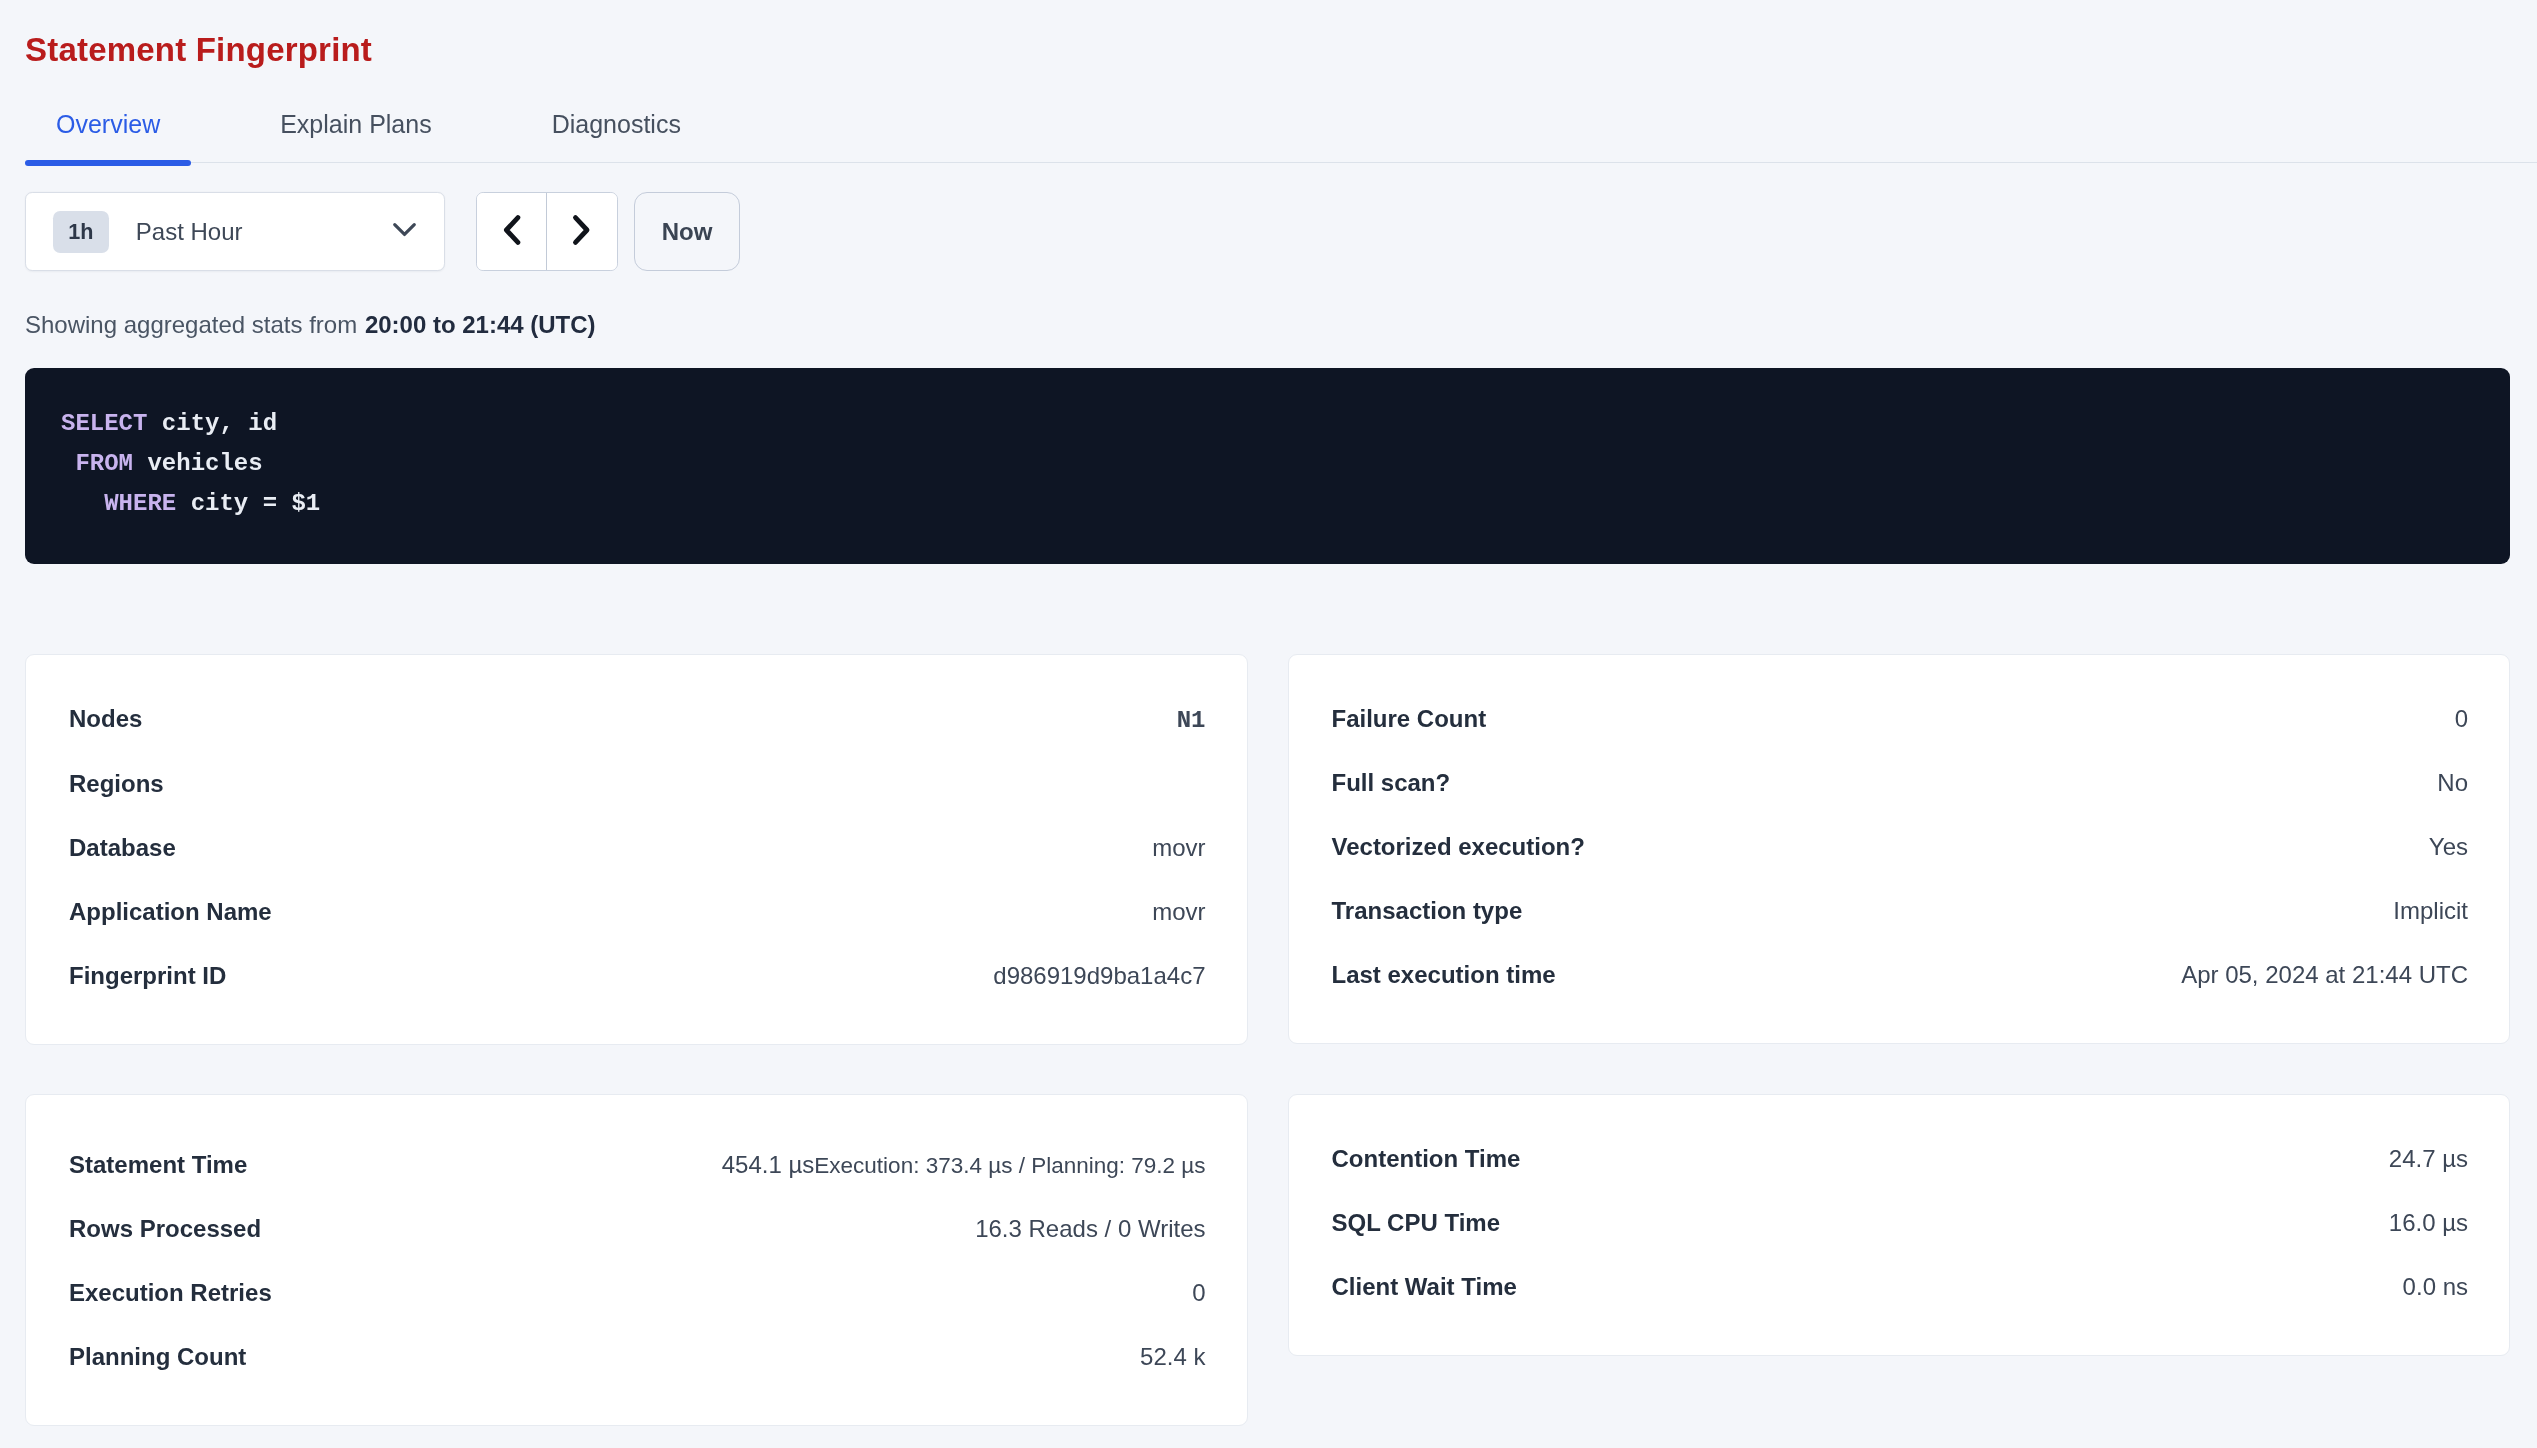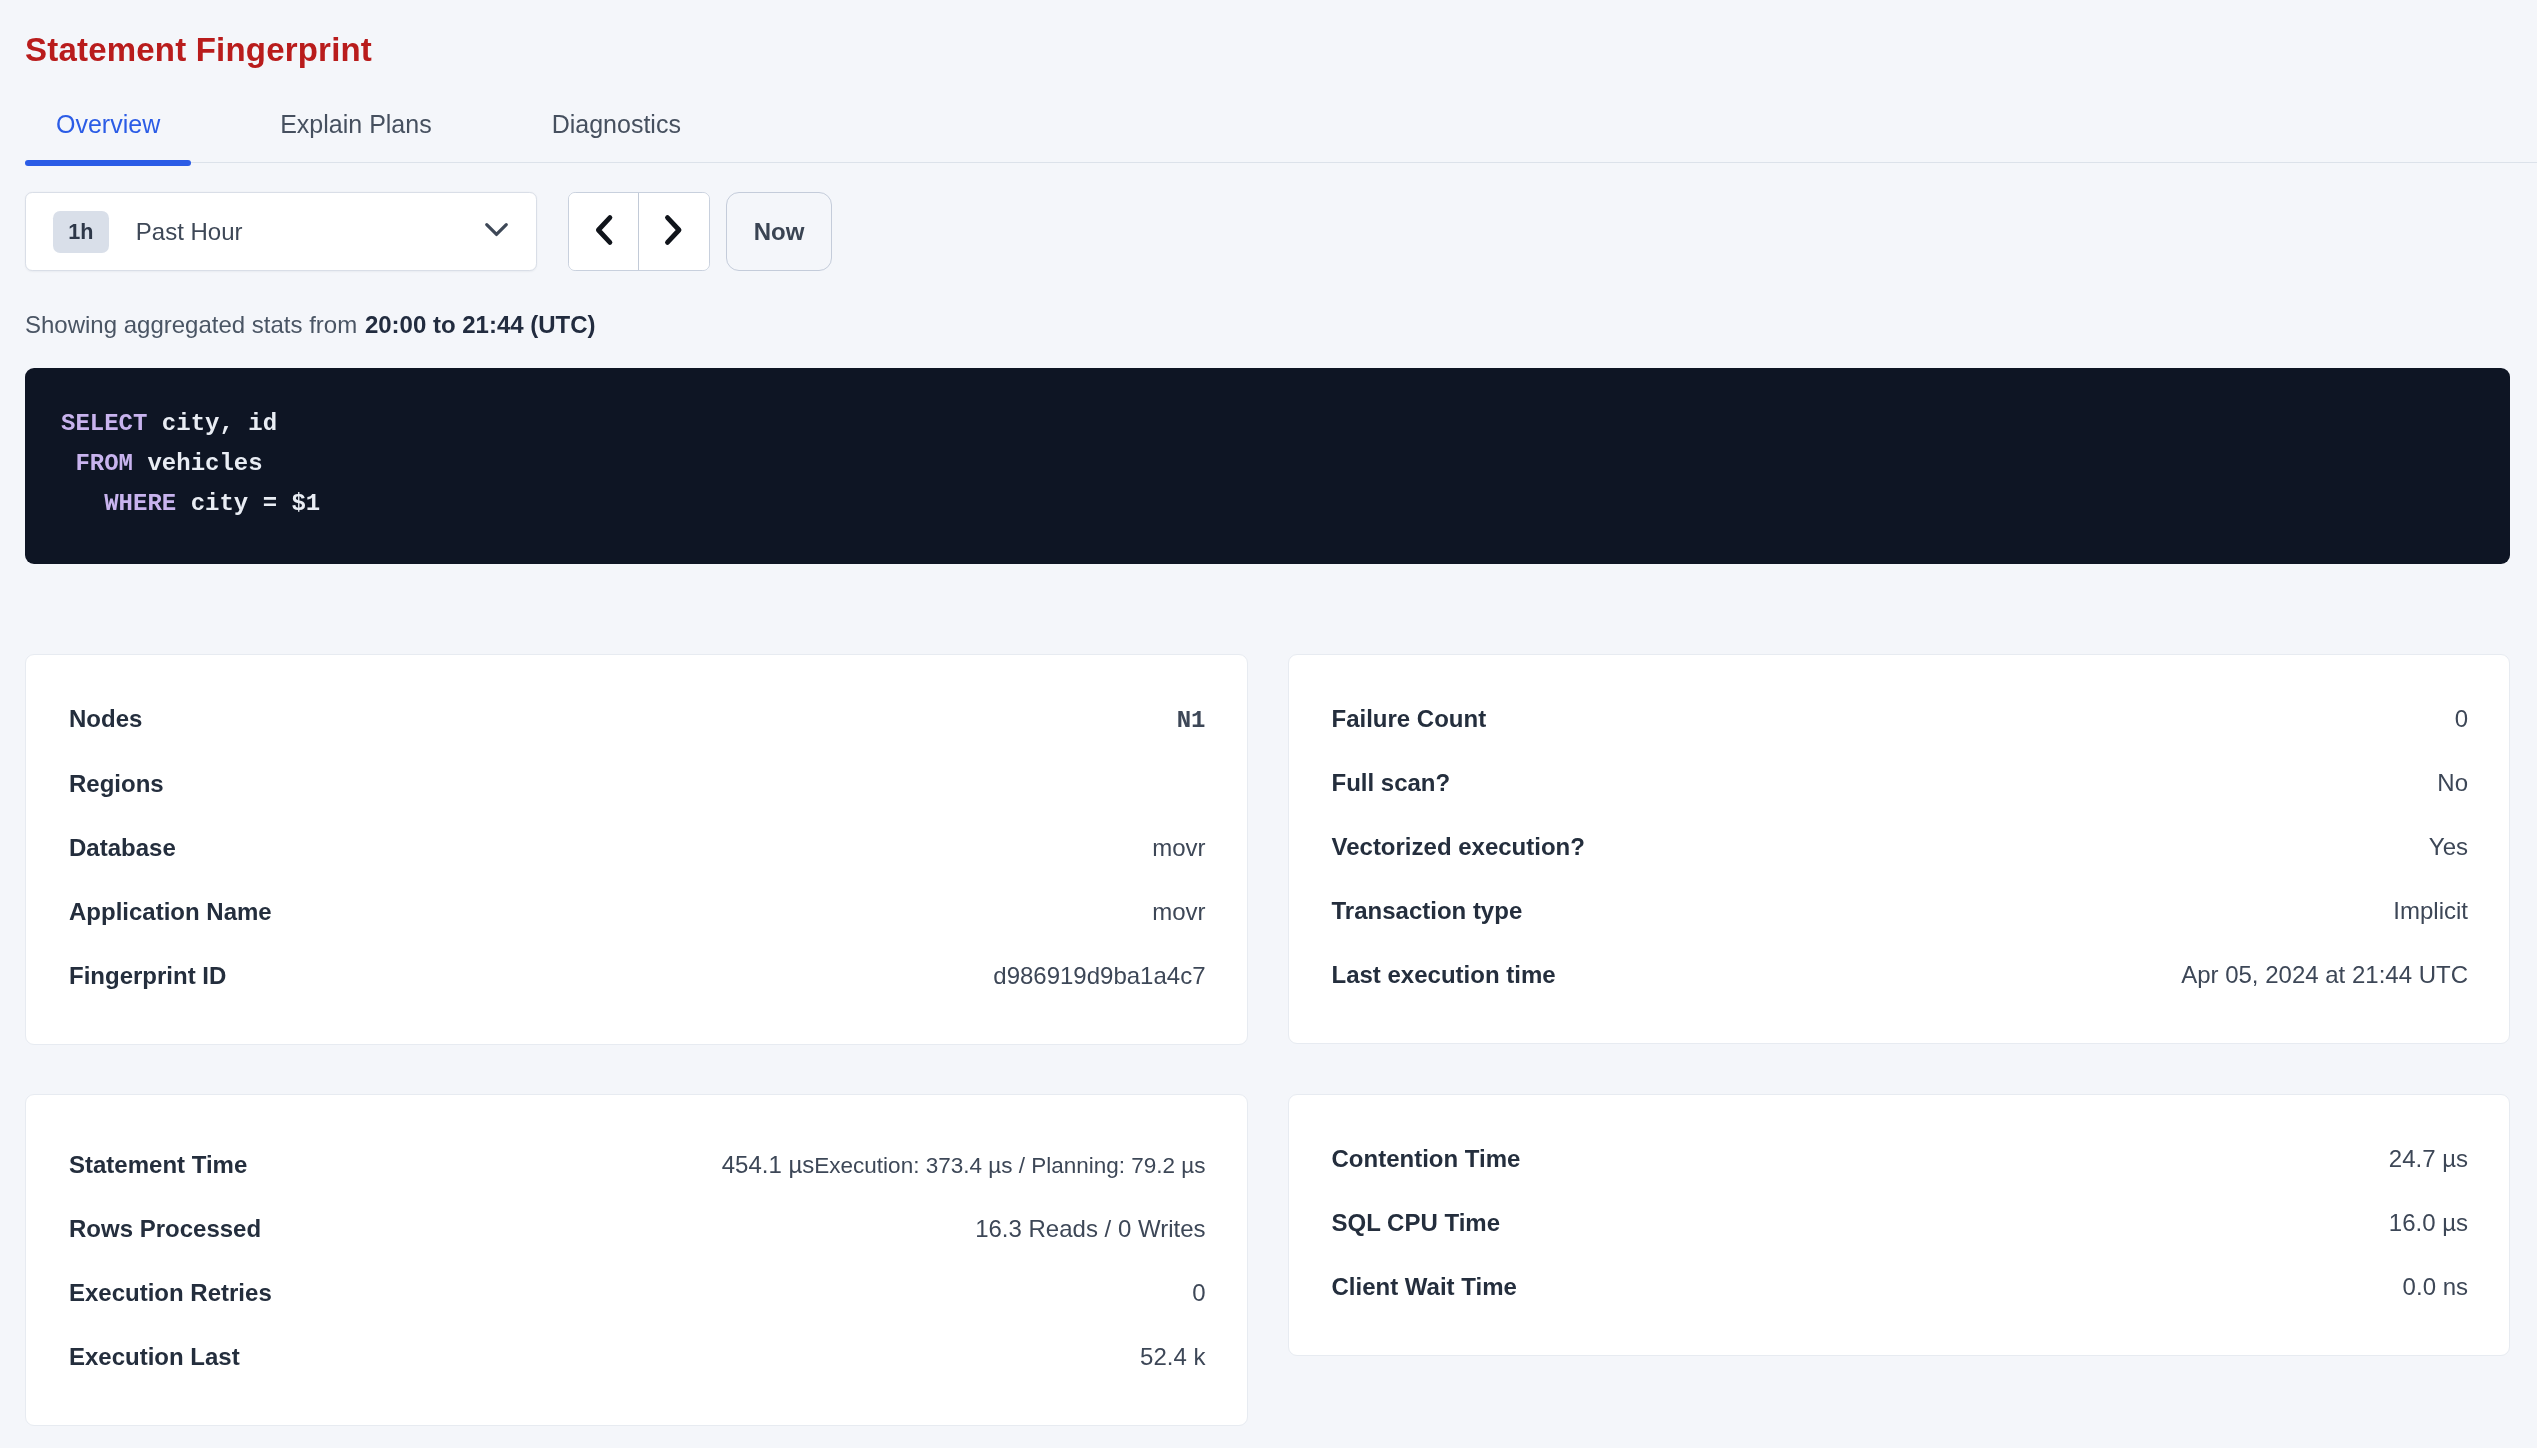--- a/index.html
+++ b/index.html
@@ -15,21 +15,21 @@
 
   
   .tabbar{margin-top:41px;display:flex;gap:58px;border-bottom:1.8px solid #dce2ea;width:2512px;}
   .tab{position:relative;padding:0 31px 23.4px;font-size:25px;color:#46505f;cursor:pointer;}
   .tab.active{color:#2b5ce6;}
   .tab-underline{position:absolute;left:0;right:0;bottom:-3.6px;height:6.3px;border-radius:3.6px;background:#2b5ce6;}
 
   
   .controls{margin-top:29px;display:flex;align-items:stretch;height:79px;}
   .range-select{
-    width:512px;box-sizing:border-box;background:#fff;border:0.9px solid #d9dee7;border-radius:7.2px;
+    width:420px;box-sizing:border-box;background:#fff;border:0.9px solid #d9dee7;border-radius:7.2px;
     display:flex;align-items:center;padding:0 27px;box-shadow:0 0.9px 1.8px rgba(20,30,50,.05);cursor:pointer;
   }
   .range-badge{background:#d9dfe9;border-radius:7.2px;padding:10px 15.3px;font-size:21.6px;font-weight:700;color:#2d3748;line-height:1;}
   .range-label{margin-left:27px;font-size:24px;color:#3e4857;flex:1;}
   .pager{margin-left:31px;display:flex;background:#fff;border:0.9px solid #c8d0dd;border-radius:7.2px;overflow:hidden;}
   .pager-btn{width:70px;display:flex;align-items:center;justify-content:center;cursor:pointer;background:#fff;border:none;padding:0;}
   .pager-btn:first-child{border-right:0.9px solid #c2cad7;}
   .now-btn{
     margin-left:16px;width:106px;box-sizing:border-box;border:0.9px solid #c4ccda;border-radius:13px;
     background:transparent;font-family:inherit;font-size:24px;font-weight:600;color:#3a4453;cursor:pointer;
@@ -180,21 +180,21 @@
       </div>
       <div class="crow">
         <span class="label">Rows Processed</span>
         <span class="value">16.3 Reads / 0 Writes</span>
       </div>
       <div class="crow">
         <span class="label">Execution Retries</span>
         <span class="value">0</span>
       </div>
       <div class="crow">
-        <span class="label">Execution Last</span>
+        <span class="label">Planning Count</span>
         <span class="value">52.4 k</span>
       </div>
     </div>
 
     <div class="card">
       <div class="crow">
         <span class="label">Contention Time</span>
         <span class="value">24.7 µs</span>
       </div>
       <div class="crow">

